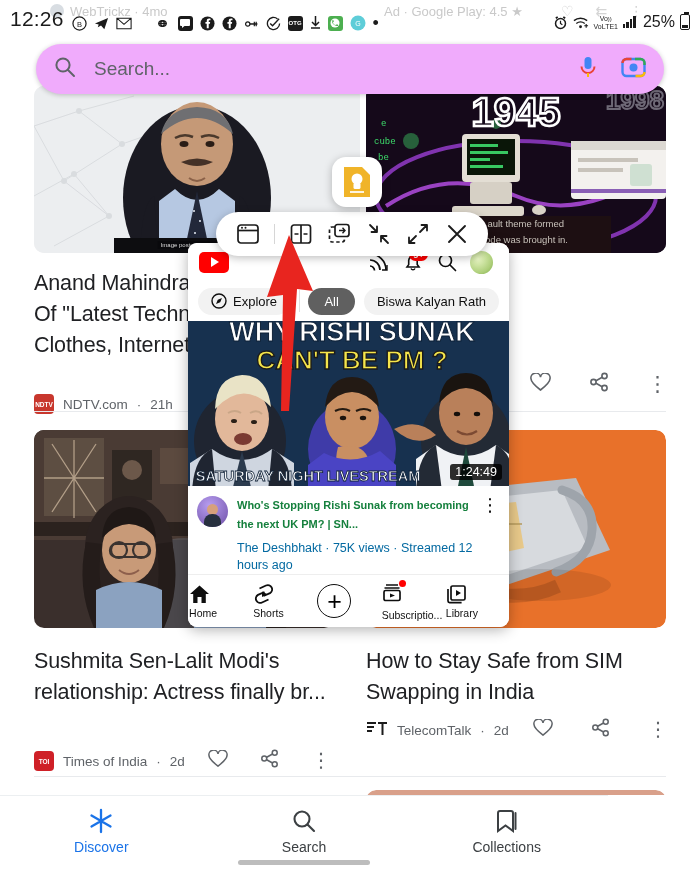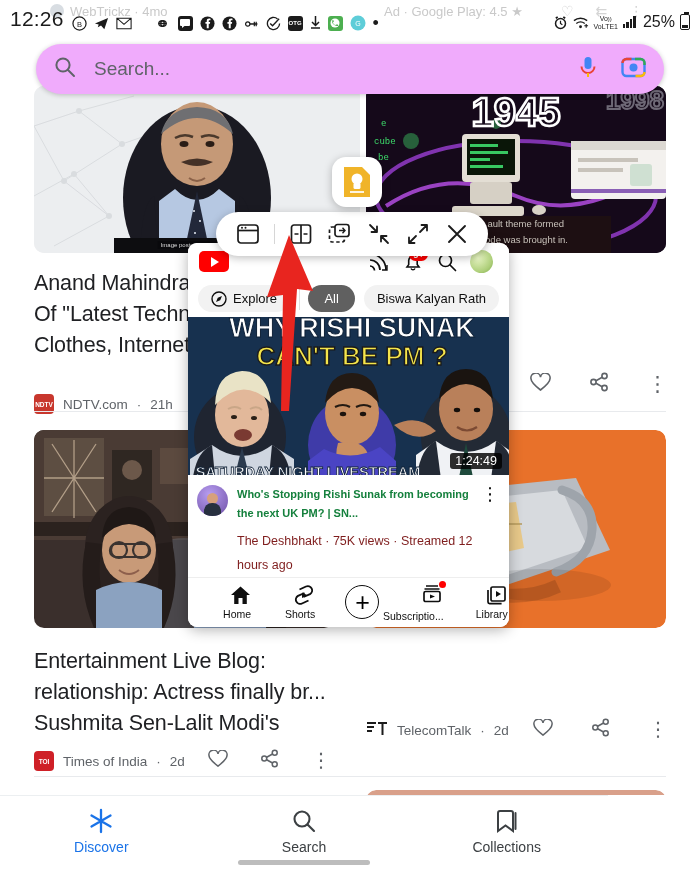--- a/index.html
+++ b/index.html
@@ -112,25 +112,25 @@
   .yt-chip-sep { width: 1px; height: 22px; background: #e0e0e0; }
   .yt-thumb { position: relative; height: 170px; background: #17314f; overflow: hidden; }
   .yt-dur { position: absolute; right: 7px; bottom: 6px; background: rgba(0,0,0,.82); color: #fff;
             font-size: 12.5px; padding: 1px 5px; border-radius: 3px; }
   .yt-meta { display: flex; padding: 10px 9px 4px 9px; gap: 9px; }
   .yt-ch-avatar { width: 31px; height: 31px; border-radius: 50%; flex: 0 0 31px;
                   background: radial-gradient(circle at 40% 30%, #b79df0, #6e4fa6); position:relative; overflow:hidden;}
   .yt-ch-avatar::after{content:'';position:absolute;bottom:0;left:7px;width:17px;height:13px;border-radius:8px 8px 0 0;background:#27303f;}
   .yt-ch-avatar::before{content:'';position:absolute;bottom:12px;left:10px;width:11px;height:11px;border-radius:50%;background:#d7a07c;}
   .yt-title { font-size: 11px; font-weight: bold; color: #15803d; line-height: 19px; flex: 1; }
-  .yt-sub { font-size: 12.5px; color: #7f1d1d; padding: 2px 9px 0 49px; line-height: 24px; }
+  .yt-sub { font-size: 12.5px; color: #0369a1; padding: 2px 9px 0 49px; line-height: 17px; }
   .yt-kebab { width: 20px; display: flex; align-items: flex-start; justify-content: center; padding-top: 2px; }
   .yt-nav { margin-top: auto; height: 54px; border-top: 1px solid #eee; display: flex;
             align-items: center; justify-content: space-around; background: #fff; }
-  .yt-navitem { display: flex; flex-direction: column; align-items: flex-end; gap: 3px; width: 62px; }
+  .yt-navitem { display: flex; flex-direction: column; align-items: flex-start; gap: 3px; width: 62px; }
   .yt-navlabel { font-size: 10.5px; color: #0f0f0f; white-space: nowrap; overflow: hidden; text-overflow: ellipsis; max-width: 62px; text-align:center;}
   .yt-plus { width: 34px; height: 34px; border: 1.6px solid #0f0f0f; border-radius: 50%;
              display: flex; align-items: center; justify-content: center; font-size: 25px; font-weight: 300; line-height:1;}
 
   
   .arrow { position: absolute; left: 255px; top: 233px; z-index: 40; pointer-events: none; }
 
   
   .bottomnav {
     position: absolute; bottom: 0; left: 0; width: 608px; height: 79px; background: #fff;
@@ -448,23 +448,22 @@
       <path d="M170 130 q30 -30 60 0 q-2 -32 -30 -33 q-28 1 -30 33z" fill="#1e1715"></path>
       <rect x="178" y="133" width="44" height="15" rx="7" fill="#6e5f7a" opacity=".92"></rect>
       <path d="M178 140 h44" stroke="#4a3d55" stroke-width="1.4"></path>
       <path d="M190 163 q11 9 22 0" stroke="#8d5f4c" stroke-width="2.2" fill="none"></path>
       <path d="M160 186 q40 -18 80 0 v12 h-80z" fill="#8ba2c0"></path>
       <path d="M240 130 q22 26 12 68 h-20z" fill="#2a2220"></path>
     </svg>
   </div>
 
   <div class="headline" style="left:34px; top:560px; width:300px;">
-    <div>Entertainment Live Blog:</div>
+    <div>Sushmita Sen-Lalit Modi's</div>
     <div>relationship: Actress finally br...</div>
-    <div>Sushmita Sen-Lalit Modi's</div>
   </div>
   <div class="src-row" style="left:34px; top:665px;">
     <span class="src-logo" style="background:#cf2027">TOI</span>
     <span>Times of India</span>
     <span>·</span>
     <span>2d</span>
   </div>
   <div class="act-icons" style="left:208px; top:663px; gap:32px;">
     <span><svg width="20" height="18" viewBox="0 0 21 19">
           <path d="M10.5 17 C4 12 1 9 1 5.8 A4.8 4.8 0 0 1 10.5 4 A4.8 4.8 0 0 1 20 5.8 C20 9 17 12 10.5 17z" fill="none" stroke="#5f6368" stroke-width="1.6"></path>
@@ -486,20 +485,24 @@
       <path d="M104 76 L150 72 L158 118 L112 128 Z" fill="#e8c98a"></path>
       <g stroke="#b79a5c" stroke-width="1.4" fill="none">
         <path d="M118 76 v44 M132 74 v46 M104 94 h52"></path>
       </g>
       <path d="M196 60 q32 10 30 40 q-2 30 -36 42" fill="none" stroke="#9ea4ab" stroke-width="9" stroke-linecap="round"></path>
       <path d="M118 162 q40 10 74 -6" fill="none" stroke="#00000022" stroke-width="14"></path>
       <ellipse cx="175" cy="155" rx="70" ry="16" fill="#00000018"></ellipse>
     </svg>
   </div>
 
+  <div class="headline" style="left:366px; top:560px; width:300px;">
+    <div>How to Stay Safe from SIM</div>
+    <div>Swapping in India</div>
+  </div>
   <div class="src-row" style="left:366px; top:634px;">
     <span>
       <svg width="22" height="18" viewBox="0 0 22 18">
           <path d="M1 3 h9 M1 7 h7 M1 11 h5" stroke="#1b1b1b" stroke-width="2"></path>
           <path d="M12 3 h9 M16.5 3 v12" stroke="#1b1b1b" stroke-width="2"></path>
         </svg>
     </span>
     <span>TelecomTalk</span>
     <span>·</span>
     <span>2d</span>

